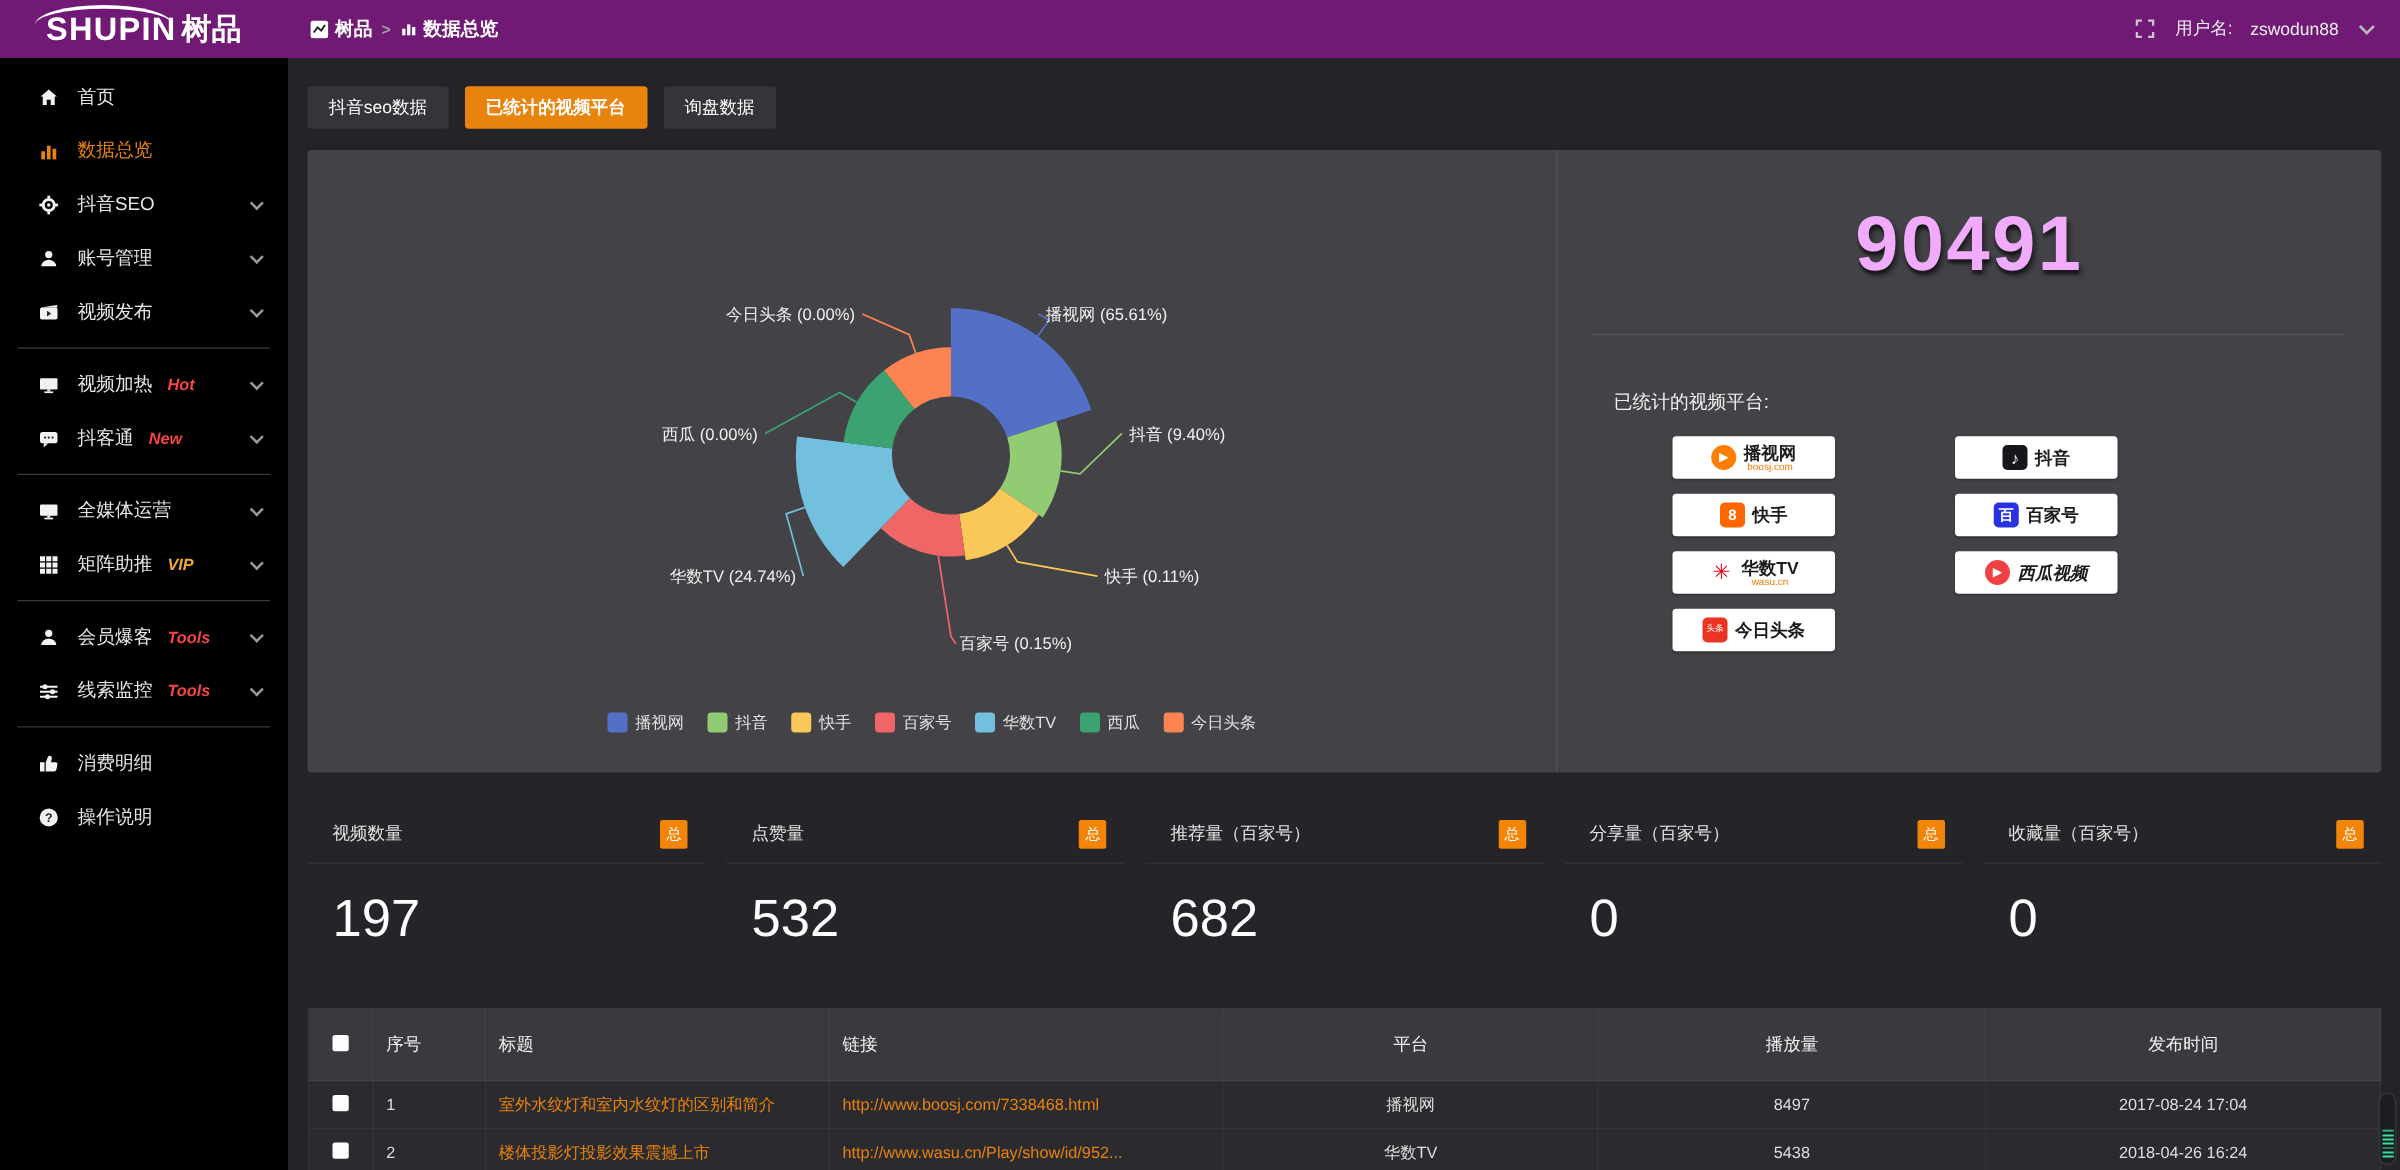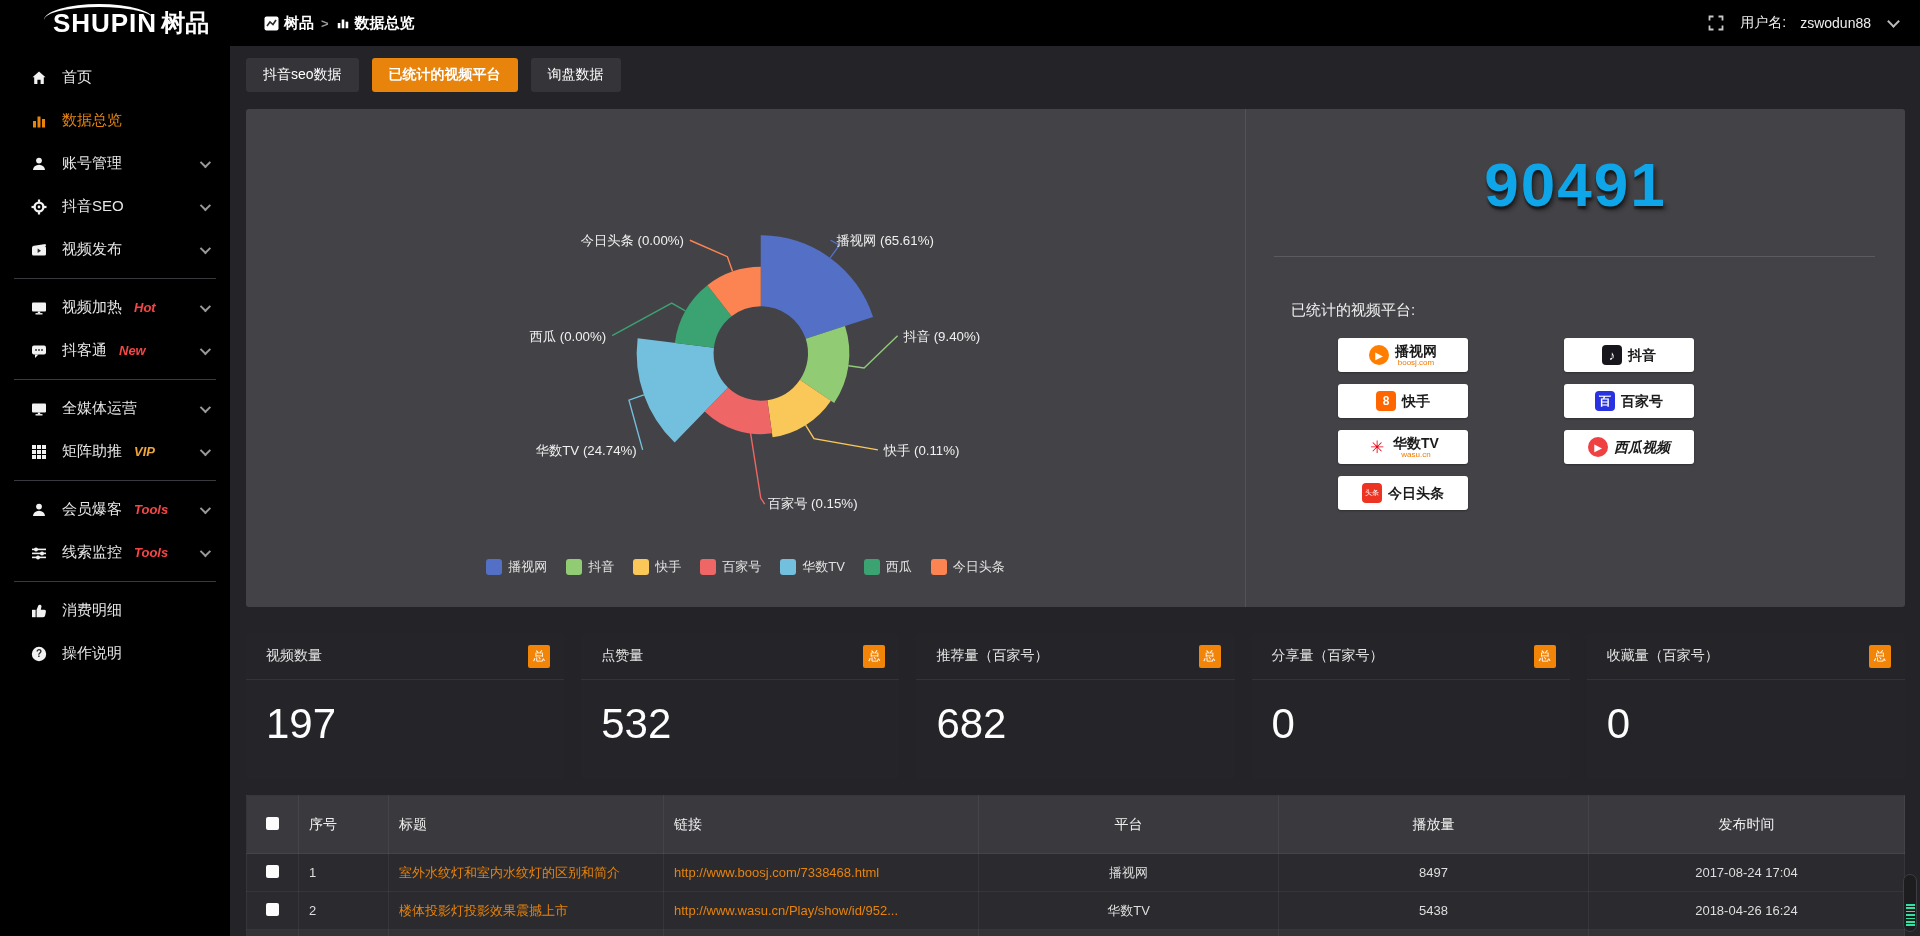--- a/index.html
+++ b/index.html
@@ -1,21 +1,21 @@
 <!DOCTYPE html>
 <html><head>
 <meta charset="utf-8">
 <style>
   * { margin:0; padding:0; box-sizing:border-box; }
   html,body { width:1920px; height:936px; overflow:hidden; background:#242428;
     font-family:"Liberation Sans","DejaVu Sans",sans-serif; color:#e8e8e8; }
 
   
-  .header { position:fixed; top:0; left:0; right:0; height:46px; background:#000000;
-    display:flex; align-items:center; z-index:10;padding-left:16px; }
+  .header { position:fixed; top:0; left:0; right:0; height:46px; background:#701a75;
+    display:flex; align-items:center; z-index:10; }
   .logo { width:230px; height:46px; display:flex; align-items:center; justify-content:center;
     position:relative; cursor:pointer; }
   .logo-arc { position:absolute; top:4px; left:28px; width:110px; height:16px;
     border-top:3px solid #fff; border-radius:50%/100% 100% 0 0; }
   .logo-en { font-size:26px; font-weight:bold; color:#fff; letter-spacing:1px; }
   .logo-cjk { font-size:24px; font-weight:bold; color:#fff; margin-left:4px; }
   .breadcrumb { display:flex; align-items:center; margin-left:18px; font-size:15px;
     font-weight:bold; color:#fff; gap:7px; }
   .breadcrumb .sep { color:#9a9a9a; font-size:13px; }
   .crumb { display:flex; align-items:center; gap:5px; cursor:pointer; }
@@ -32,36 +32,36 @@
   .side-item.active { color:#e8830c; }
   .side-item .ico { width:17px; display:flex; justify-content:center; }
   .side-item .lbl { margin-left:15px; }
   .side-item .tag { margin-left:12px; font-style:italic; font-weight:bold; font-size:13px; }
   .side-item .chevron { position:absolute; right:22px; width:8px; height:8px;
     border-right:2px solid #999; border-bottom:2px solid #999; transform:rotate(45deg) translateY(-2px); }
   .side-div { height:1px; background:#3a3a3e; margin:7px 14px; }
 
   
   .main { position:absolute; left:230px; top:46px; right:15px; bottom:0; padding-left:16px; }
-  .tabs { display:flex; gap:13px; margin-top:12px; }
+  .tabs { display:flex; gap:13px; margin-top:23px; }
   .tab { height:34px; padding:0 17px; font-size:14px; color:#fff; background:#353539;
     border:none; border-radius:3px; cursor:pointer; display:flex; align-items:center; }
   .tab.active { background:#e8830c; font-weight:bold; }
 
   .chart-panel { margin-top:17px; height:498px; background:#434347; border-radius:3px;
     display:flex; }
   .pie-area { flex:1; display:flex; flex-direction:column; }
   .pie-area svg { flex:1; }
   .legend { height:80px; display:flex; align-items:center; justify-content:center; gap:19px; }
   .legend-item { display:flex; align-items:center; gap:6px; font-size:13px; color:#e2e2e2;
     cursor:pointer; }
   .legend-item .sw { width:16px; height:16px; border-radius:3px; display:inline-block; }
 
   .summary { width:660px; border-left:1px solid rgba(255,255,255,.09); padding-top:40px; }
-  .big-number { text-align:center; font-size:62px; font-weight:bold; color:#0ea5e9;
+  .big-number { text-align:center; font-size:62px; font-weight:bold; color:#f0abfc;
     letter-spacing:2px; text-shadow:0 3px 2px rgba(0,0,0,.45), 3px 4px 4px rgba(0,0,0,.38); }
   .big-label { text-align:center; font-size:13px; font-weight:bold; color:#f0f0f0; margin-top:22px; }
   .sum-div { border:none; border-top:1px solid rgba(255,255,255,.13); margin:36px 30px 0 28px; }
   .plat-label { margin:44px 0 0 45px; font-size:15px; color:#f0f0f0; }
   .badges { display:grid; grid-template-columns:130px 130px; column-gap:96px; row-gap:12px;
     margin:18px 0 0 92px; }
   .badge { background:#fff; border-radius:3px; height:34px; display:flex; align-items:center;
     justify-content:center; gap:6px; padding:0 8px; box-shadow:0 1px 2px rgba(0,0,0,.3); }
   .badge .bicon { width:20px; height:20px; border-radius:4px; display:flex; align-items:center;
     justify-content:center; color:#fff; font-size:10px; flex:none; }
@@ -152,39 +152,39 @@
           <rect x="2" y="8" width="3" height="6.5" fill="#e8830c"></rect>
           <rect x="6.5" y="3.5" width="3" height="11" fill="#e8830c"></rect>
           <rect x="11" y="6" width="3" height="8.5" fill="#e8830c"></rect>
         </svg>
       </span>
       <span class="lbl">数据总览</span>
     </div>
     <div class="side-item">
       <span class="ico">
         <svg width="16" height="16" viewBox="0 0 16 16">
-          <circle cx="8" cy="4.6" r="2.9" fill="#f2f2f2"></circle>
-          <path d="M2 14 a6 5.2 0 0 1 12 0 Z" fill="#f2f2f2"></path>
-        </svg>
-      </span>
-      <span class="lbl">账号管理</span>
-      <span class="chevron"></span>
-    </div>
-    <div class="side-item">
-      <span class="ico">
-        <svg width="16" height="16" viewBox="0 0 16 16">
           <circle cx="8" cy="8" r="4.4" fill="none" stroke="#f2f2f2" stroke-width="2.4"></circle>
           <circle cx="8" cy="8" r="1.4" fill="#f2f2f2"></circle>
           <rect x="6.9" y="0.5" width="2.2" height="3" fill="#f2f2f2"></rect>
           <rect x="6.9" y="12.5" width="2.2" height="3" fill="#f2f2f2"></rect>
           <rect x="0.5" y="6.9" width="3" height="2.2" fill="#f2f2f2"></rect>
           <rect x="12.5" y="6.9" width="3" height="2.2" fill="#f2f2f2"></rect>
         </svg>
       </span>
       <span class="lbl">抖音SEO</span>
+      <span class="chevron"></span>
+    </div>
+    <div class="side-item">
+      <span class="ico">
+        <svg width="16" height="16" viewBox="0 0 16 16">
+          <circle cx="8" cy="4.6" r="2.9" fill="#f2f2f2"></circle>
+          <path d="M2 14 a6 5.2 0 0 1 12 0 Z" fill="#f2f2f2"></path>
+        </svg>
+      </span>
+      <span class="lbl">账号管理</span>
       <span class="chevron"></span>
     </div>
     <div class="side-item">
       <span class="ico">
         <svg width="16" height="16" viewBox="0 0 16 16">
           <rect x="1" y="4" width="14" height="9.5" rx="1.5" fill="#f2f2f2"></rect>
           <path d="M1.5 4 L14.5 2 L15 4 Z" fill="#f2f2f2"></path>
           <path d="M6.6 6.5 L10 8.8 L6.6 11.1 Z" fill="#28282b"></path>
         </svg>
       </span>

